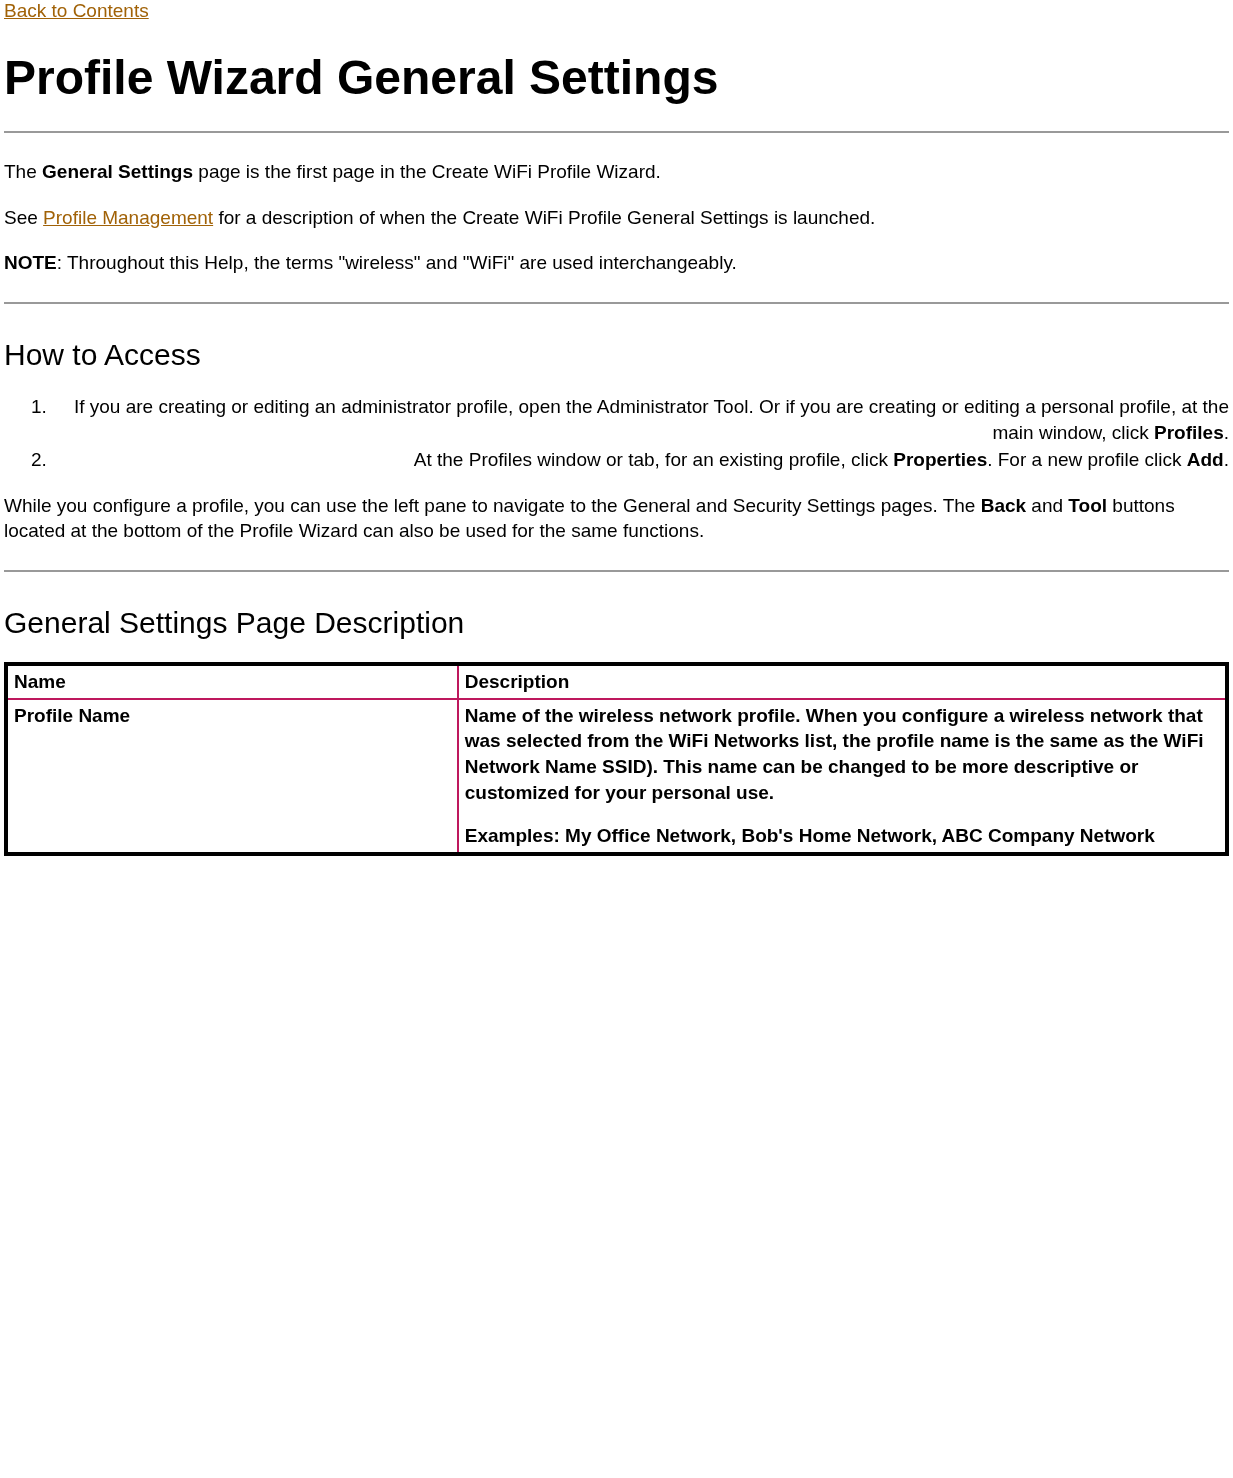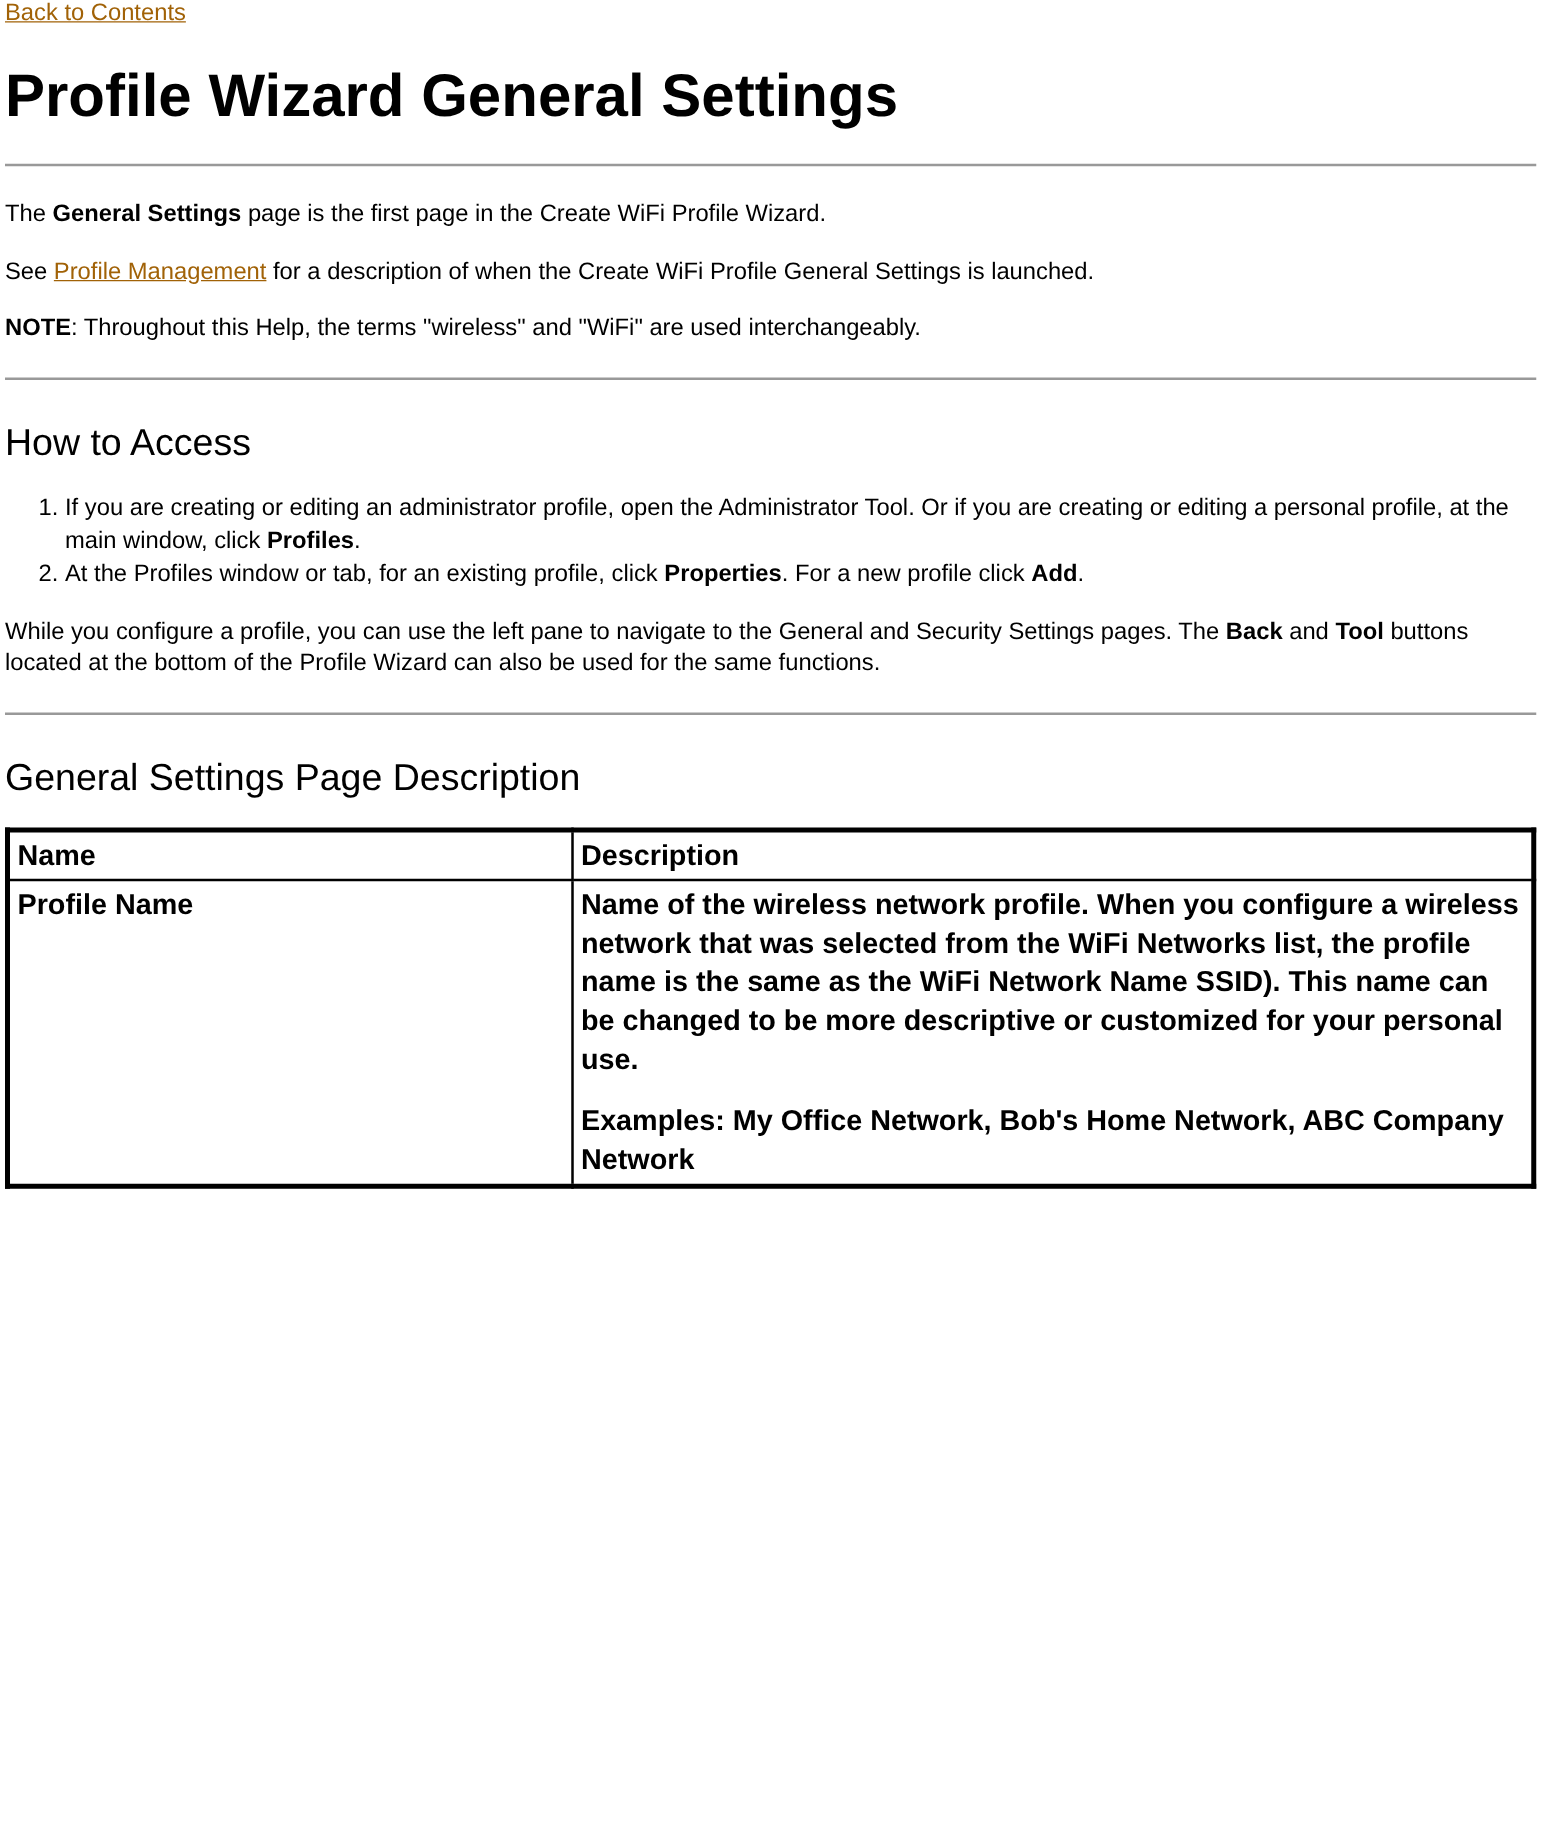--- a/index.html
+++ b/index.html
@@ -35,33 +35,34 @@
     margin: 20px 0;
     line-height: 1.35;
   }
   ol {
     margin: 0 0 20px 0;
     padding-left: 48px;
   }
   ol li {
     margin-bottom: 2px;
     line-height: 1.35;
+    text-align: right;
   }
   .bold { font-weight: bold; }
   table.desc {
     border-collapse: collapse;
     border: 4px solid #000;
     width: 100%;
     margin-top: 20px;
   }
   table.desc td {
-    border: 2px solid #000000;
+    border: 2px solid #be185d;
     padding: 3px 6px;
     vertical-align: top;
-    font-size: 23px;
+    font-size: 19px;
     line-height: 1.35;
   }
   table.desc td.col-name { width: 37%; }
   table.desc tr.header td { font-weight: bold; }
   .cell-para { margin: 0 0 18px 0; font-weight: bold; }
   .cell-para:last-child { margin-bottom: 0; }
 </style>
 </head>
 <body>
 

